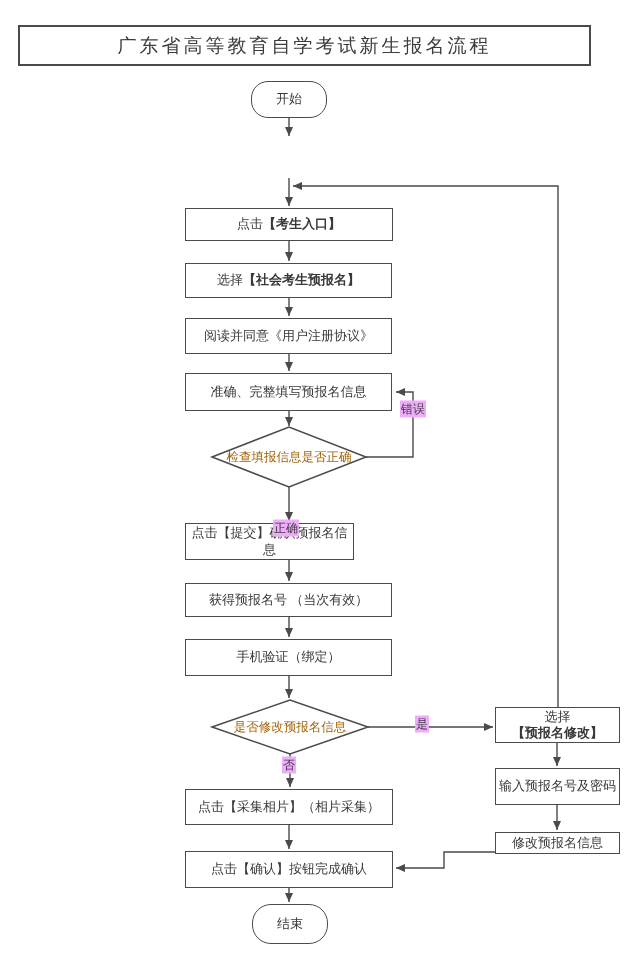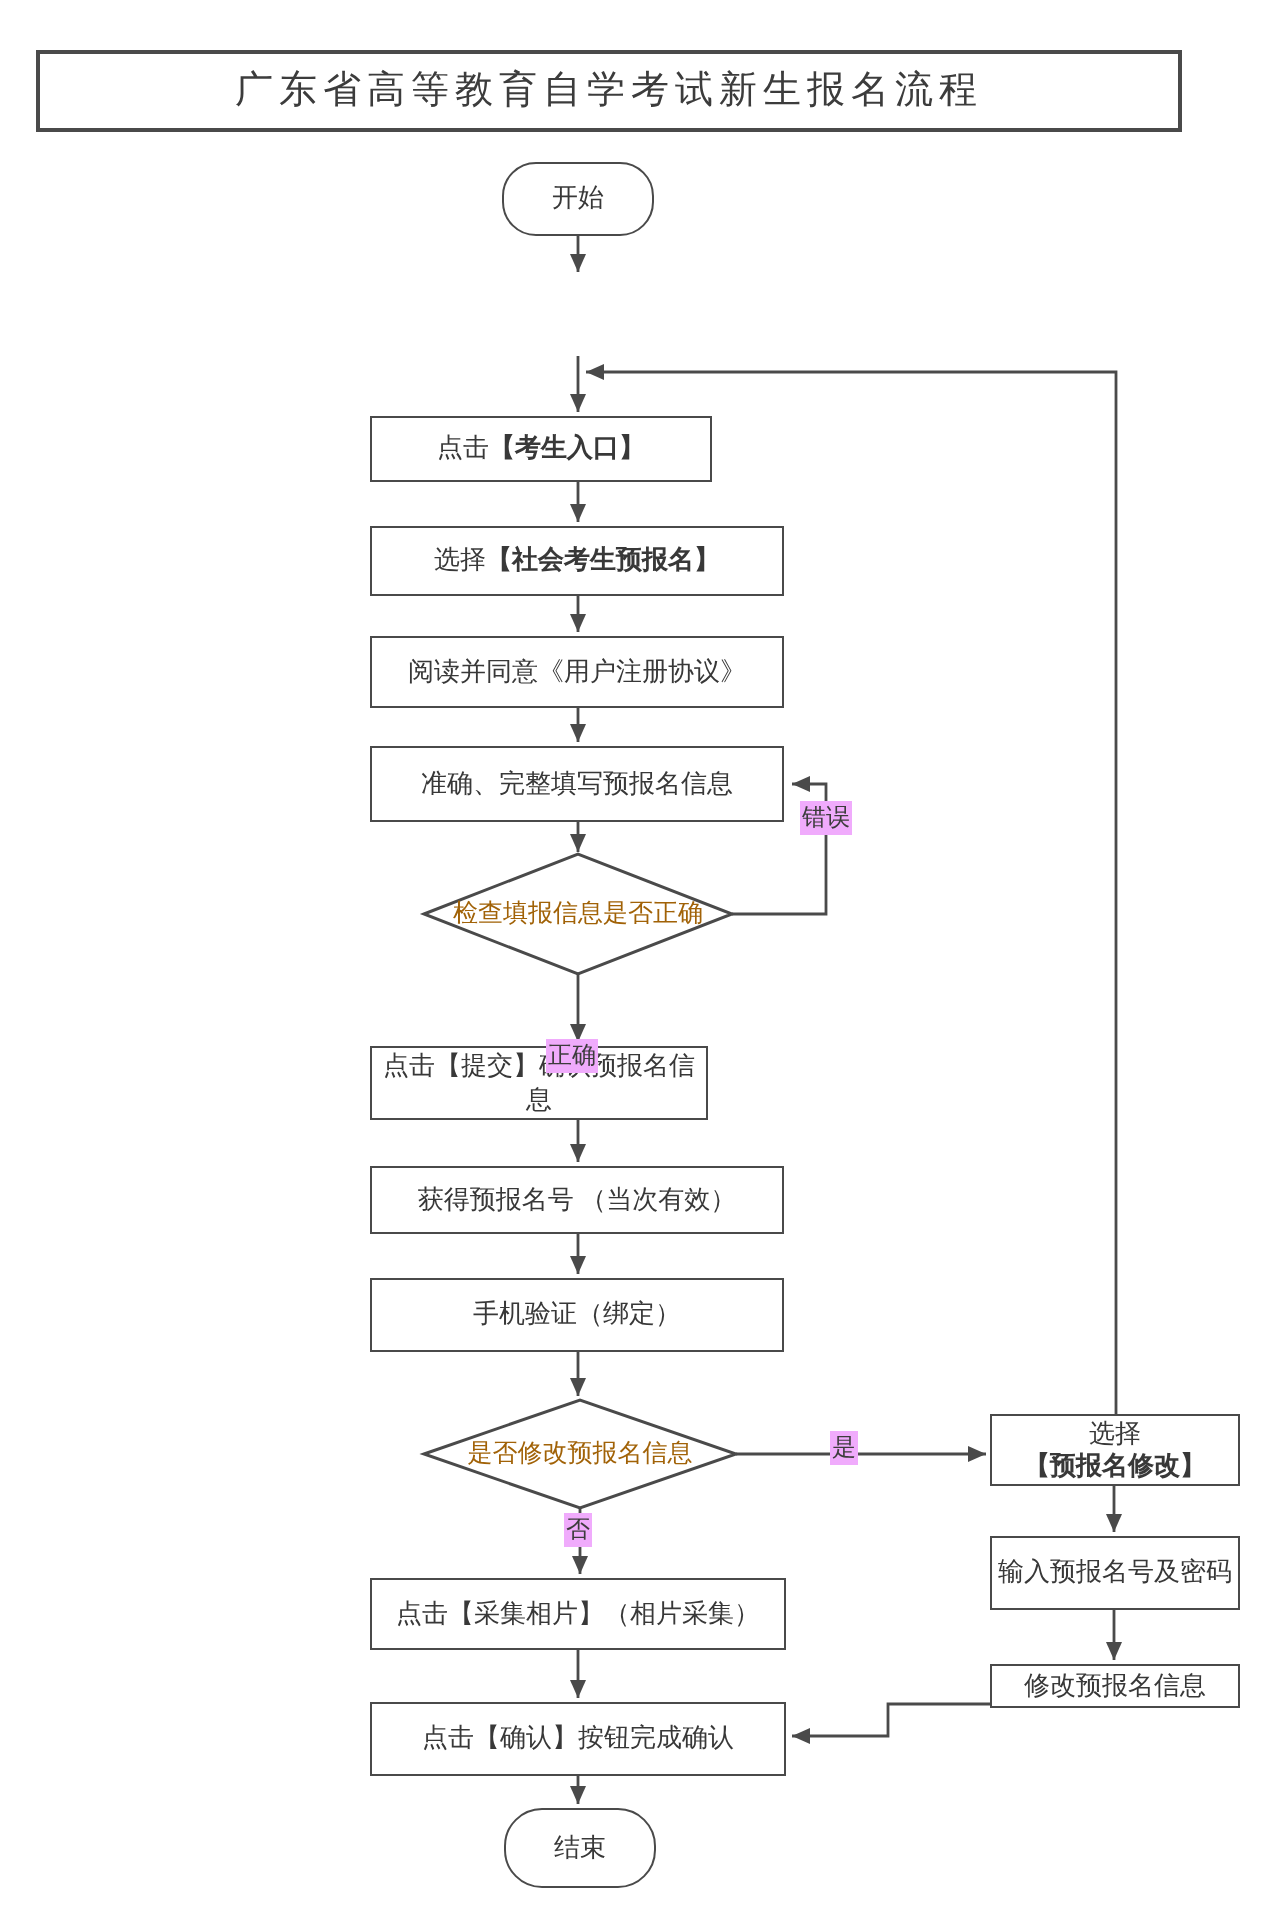--- a/index.html
+++ b/index.html
@@ -73,21 +73,21 @@
 
   <div class="box title-box">
     <span>广东省高等教育自学考试新生报名流程</span>
   </div>
 
   <div class="box terminal" style="left:251px;top:81px;width:76px;height:37px;">
     <span>开始</span>
   </div>
 
 
-  <div class="box" style="left:185px;top:208px;width:171px;height:33px;">
+  <div class="box" style="left:185px;top:208px;width:208px;height:33px;">
     <div><span>点击</span><span class="b">【考生入口】</span></div>
   </div>
 
   <div class="box" style="left:185px;top:263px;width:207px;height:35px;">
     <div><span>选择</span><span class="b">【社会考生预报名】</span></div>
   </div>
 
   <div class="box" style="left:185px;top:318px;width:207px;height:36px;">
     <span>阅读并同意《用户注册协议》</span>
   </div>

